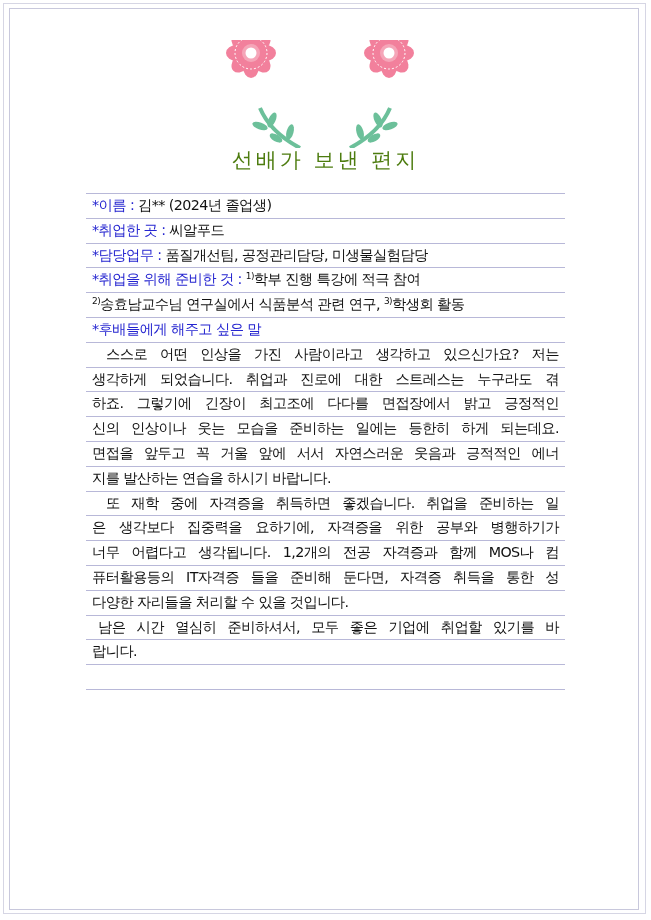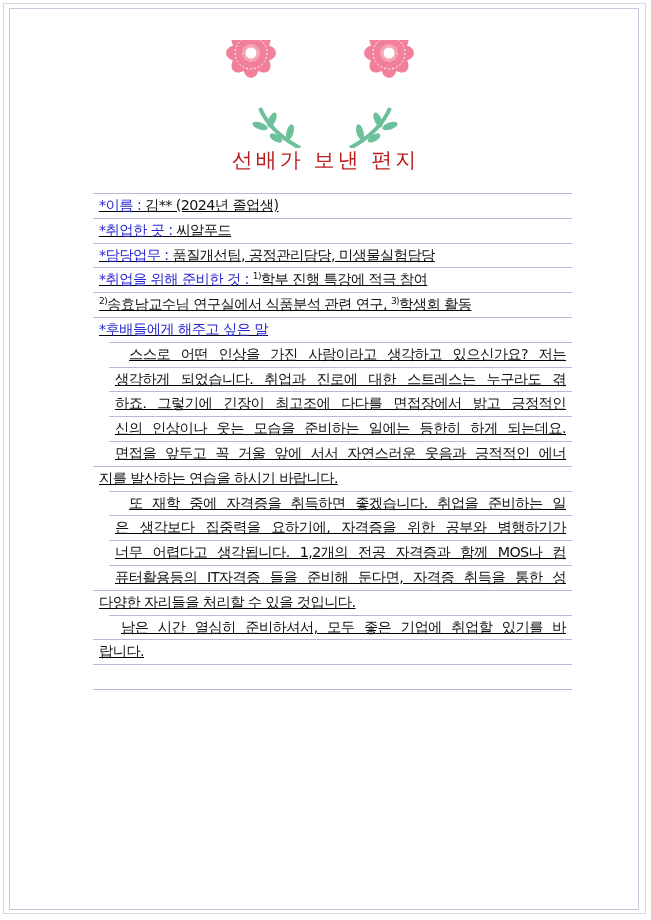--- a/index.html
+++ b/index.html
@@ -4,33 +4,33 @@
   <style>
     html, body { margin: 0; padding: 0; background: #ffffff; }
     body { width: 651px; height: 920px; position: relative; overflow: hidden;
       font-family: "DejaVu Serif", "Liberation Serif", serif; }
     .frame-outer { position: absolute; left: 3px; top: 3px; width: 643px; height: 911px;
       border: 1px solid #d6d6e4; box-sizing: border-box; }
     .frame-inner { position: absolute; left: 9px; top: 8px; width: 630px; height: 902px;
       border: 1px solid #c8c8dc; box-sizing: border-box; }
     .flowers { position: absolute; left: 220px; top: 40px; width: 210px; height: 108px; }
     .title { position: absolute; left: 0; width: 651px; top: 146px; text-align: center;
-      font-family: "DejaVu Sans", sans-serif; font-size: 21px; color: #b91c1c; letter-spacing: 3px; }
-    .sheet { position: absolute; left: 93px; top: 193px; width: 479px; text-decoration: underline; }
+      font-family: "DejaVu Sans", sans-serif; font-size: 21px; color: #4d7c0f; letter-spacing: 3px; }
+    .sheet { position: absolute; left: 86px; top: 193px; width: 479px; }
     .row { height: 23.8px; border-top: 1px solid #b8b8d8; box-sizing: content-box;
       font-size: 14.3px; line-height: 23.8px; color: #111; white-space: nowrap;
       overflow: hidden; padding-left: 6px; text-align: justify; text-align-last: justify;
       font-family: "DejaVu Sans", sans-serif; letter-spacing: -0.6px; }
     .row.left { text-align-last: left; }
     .row.last { border-bottom: 1px solid #b8b8d8; }
     .blue { color: #2525d0; }
     .indent { padding-left: 20px; }
     .indent-s { padding-left: 12px; }
     sup { font-size: 9px; vertical-align: 5px; line-height: 0; }
-    .pad-r { padding-right: 6px; margin-left: 16px; }
+    .pad-r { padding-right: 6px; }
   </style>
 </head>
 <body>
 
 <div class="frame-outer"></div>
 <div class="frame-inner"></div>
 
 <svg class="flowers" viewBox="0 0 210 108">
 
   <g>

